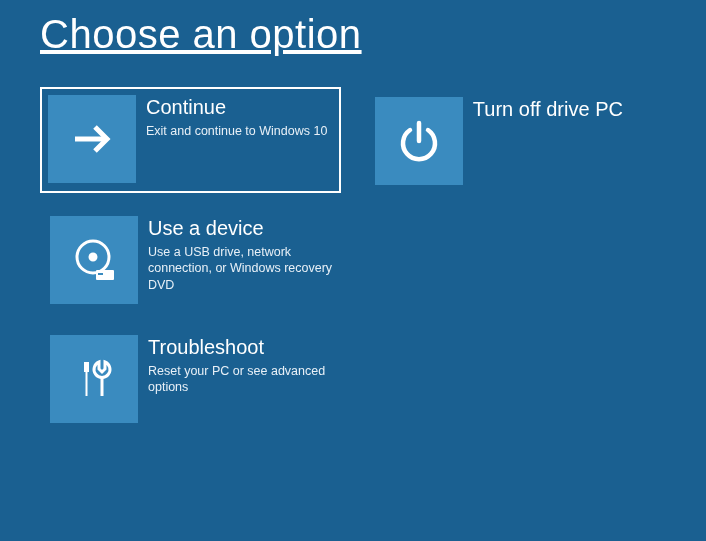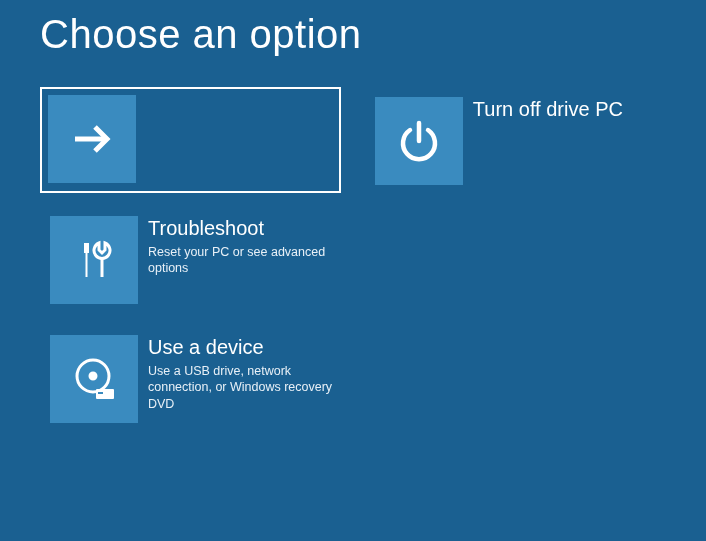--- a/index.html
+++ b/index.html
@@ -16,20 +16,21 @@
       overflow: hidden;
     }
     .container {
       padding: 12px 40px 0 40px;
     }
     .page-title {
       font-size: 40px;
       font-weight: 300;
       letter-spacing: 0.5px;
       margin-bottom: 30px;
+      text-decoration: underline;
     }
     .options-grid {
       display: flex;
       flex-direction: column;
       gap: 13px;
     }
     .options-row {
       display: flex;
       gap: 24px;
     }
@@ -88,57 +89,38 @@
 
       <div class="option-tile selected">
         <div class="tile-icon">
           <svg width="46" height="46" viewBox="0 0 46 46">
             <g fill="none" stroke="#ffffff" stroke-width="5">
               <line x1="6" y1="23" x2="38" y2="23"></line>
               <polyline points="26,11 38,23 26,35"></polyline>
             </g>
           </svg>
         </div>
+        <div class="tile-text">
+          <div class="tile-title">Continue</div>
+          <div class="tile-desc">Exit and continue to Windows 10</div>
+        </div>
       </div>
 
       <div class="option-tile">
         <div class="tile-icon">
           <svg width="50" height="50" viewBox="0 0 50 50">
             <g fill="none" stroke="#ffffff" stroke-width="4.5" stroke-linecap="round">
               <path d="M 16 14 A 16 16 0 1 0 34 14"></path>
               <line x1="25" y1="7" x2="25" y2="25"></line>
             </g>
           </svg>
         </div>
         <div class="tile-text">
           <div class="tile-title">Turn off drive PC</div>
           <div class="tile-desc"></div>
-        </div>
-      </div>
-
-    </div>
-
-    <div class="options-row">
-
-      <div class="option-tile">
-        <div class="tile-icon">
-          <svg width="50" height="50" viewBox="0 0 50 50">
-            <g fill="#ffffff">
-
-              <rect x="15" y="8" width="5" height="10"></rect>
-              <rect x="16.5" y="18" width="2" height="24"></rect>
-
-              <path d="M 30 8 L 30 15 L 33 18 L 36 15 L 36 8 A 8 8 0 1 1 30 8 Z" fill="none" stroke="#ffffff" stroke-width="3"></path>
-              <rect x="31.5" y="22" width="3" height="20"></rect>
-            </g>
-          </svg>
-        </div>
-        <div class="tile-text">
-          <div class="tile-title">Troubleshoot</div>
-          <div class="tile-desc">Reset your PC or see advanced options</div>
         </div>
       </div>
 
     </div>
 
     <div class="options-row">
 
       <div class="option-tile">
         <div class="tile-icon">
           <svg width="52" height="52" viewBox="0 0 52 52">
@@ -155,14 +137,37 @@
           </svg>
         </div>
         <div class="tile-text">
           <div class="tile-title">Use a device</div>
           <div class="tile-desc">Use a USB drive, network connection, or Windows recovery DVD</div>
         </div>
       </div>
 
     </div>
 
+    <div class="options-row">
+
+      <div class="option-tile">
+        <div class="tile-icon">
+          <svg width="50" height="50" viewBox="0 0 50 50">
+            <g fill="#ffffff">
+
+              <rect x="15" y="8" width="5" height="10"></rect>
+              <rect x="16.5" y="18" width="2" height="24"></rect>
+
+              <path d="M 30 8 L 30 15 L 33 18 L 36 15 L 36 8 A 8 8 0 1 1 30 8 Z" fill="none" stroke="#ffffff" stroke-width="3"></path>
+              <rect x="31.5" y="22" width="3" height="20"></rect>
+            </g>
+          </svg>
+        </div>
+        <div class="tile-text">
+          <div class="tile-title">Troubleshoot</div>
+          <div class="tile-desc">Reset your PC or see advanced options</div>
+        </div>
+      </div>
+
+    </div>
+
   </div>
 </div>
 
 </body></html>

